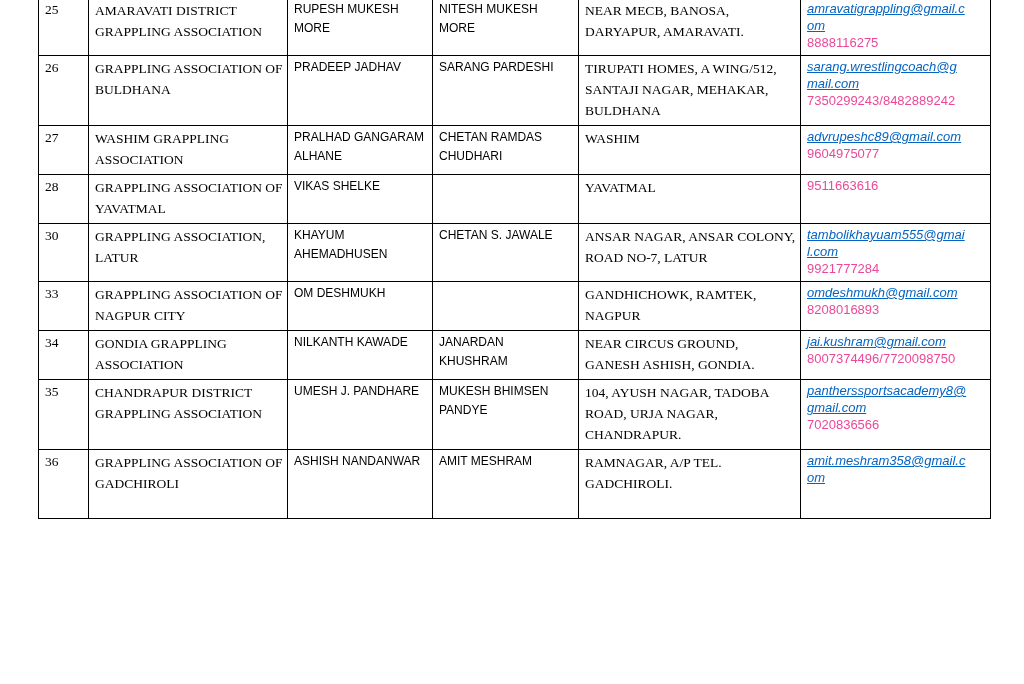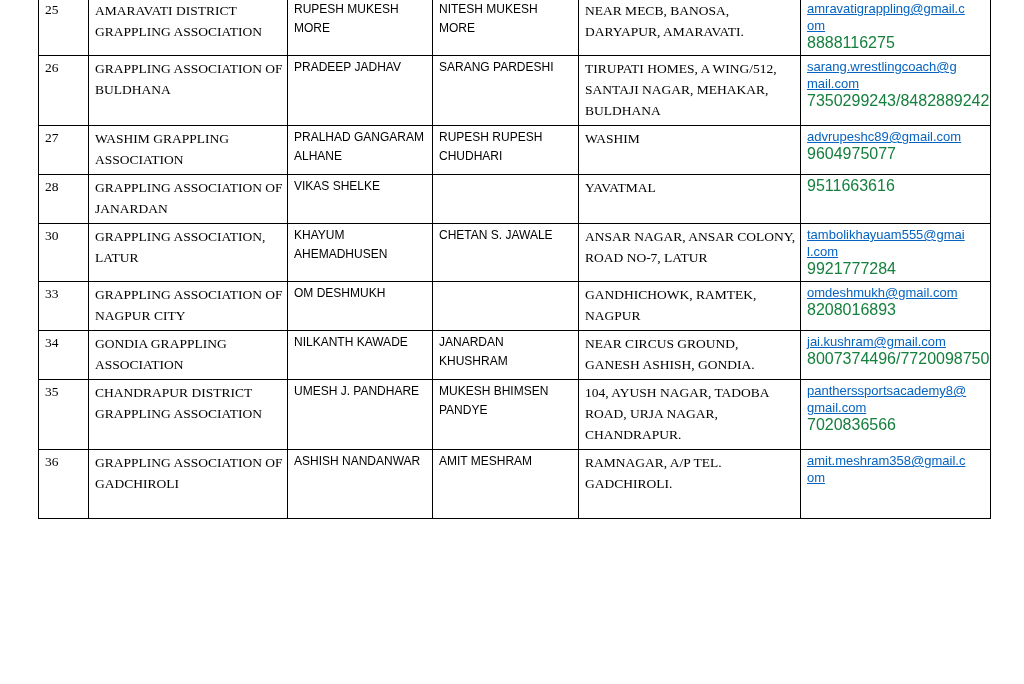--- a/index.html
+++ b/index.html
@@ -50,24 +50,25 @@
     line-height: 17px;
     padding-top: 3px;
   }
   a.email {
     display: inline-block;
     max-width: 160px;
     color: var(--link-color, #0563c1);
     text-decoration: underline;
     word-break: break-all;
     cursor: pointer;
+    font-style: italic;
   }
   .phone {
-    color: #15803d;
-    font-size: 16px;
+    color: #ec4899;
+    font-size: 13px;
     line-height: 17px;
   }
   
   table.assoc-table tr:last-child td {
     height: 62px;
   }
 </style>
 </head>
 <body>
 
@@ -95,27 +96,27 @@
           <td class="assoc">GRAPPLING ASSOCIATION OF BULDHANA</td>
           <td class="name">PRADEEP JADHAV</td>
           <td class="name">SARANG PARDESHI</td>
           <td class="addr">TIRUPATI HOMES, A WING/512, SANTAJI NAGAR, MEHAKAR, BULDHANA</td>
           <td class="contact"><a class="email">sarang.wrestlingcoach@gmail.com</a><div class="phone">7350299243/8482889242</div></td>
         </tr>
         <tr>
           <td class="sn">27</td>
           <td class="assoc">WASHIM GRAPPLING ASSOCIATION</td>
           <td class="name">PRALHAD GANGARAM ALHANE</td>
-          <td class="name">RUPESH RUPESH CHUDHARI</td>
+          <td class="name">CHETAN RAMDAS CHUDHARI</td>
           <td class="addr">WASHIM</td>
           <td class="contact"><a class="email">advrupeshc89@gmail.com</a><div class="phone">9604975077</div></td>
         </tr>
         <tr>
           <td class="sn">28</td>
-          <td class="assoc">GRAPPLING ASSOCIATION OF JANARDAN</td>
+          <td class="assoc">GRAPPLING ASSOCIATION OF YAVATMAL</td>
           <td class="name">VIKAS SHELKE</td>
           <td class="name"></td>
           <td class="addr">YAVATMAL</td>
           <td class="contact">
             <div class="phone">9511663616</div>
           </td>
         </tr>
         <tr>
           <td class="sn">30</td>
           <td class="assoc">GRAPPLING ASSOCIATION, LATUR</td>

